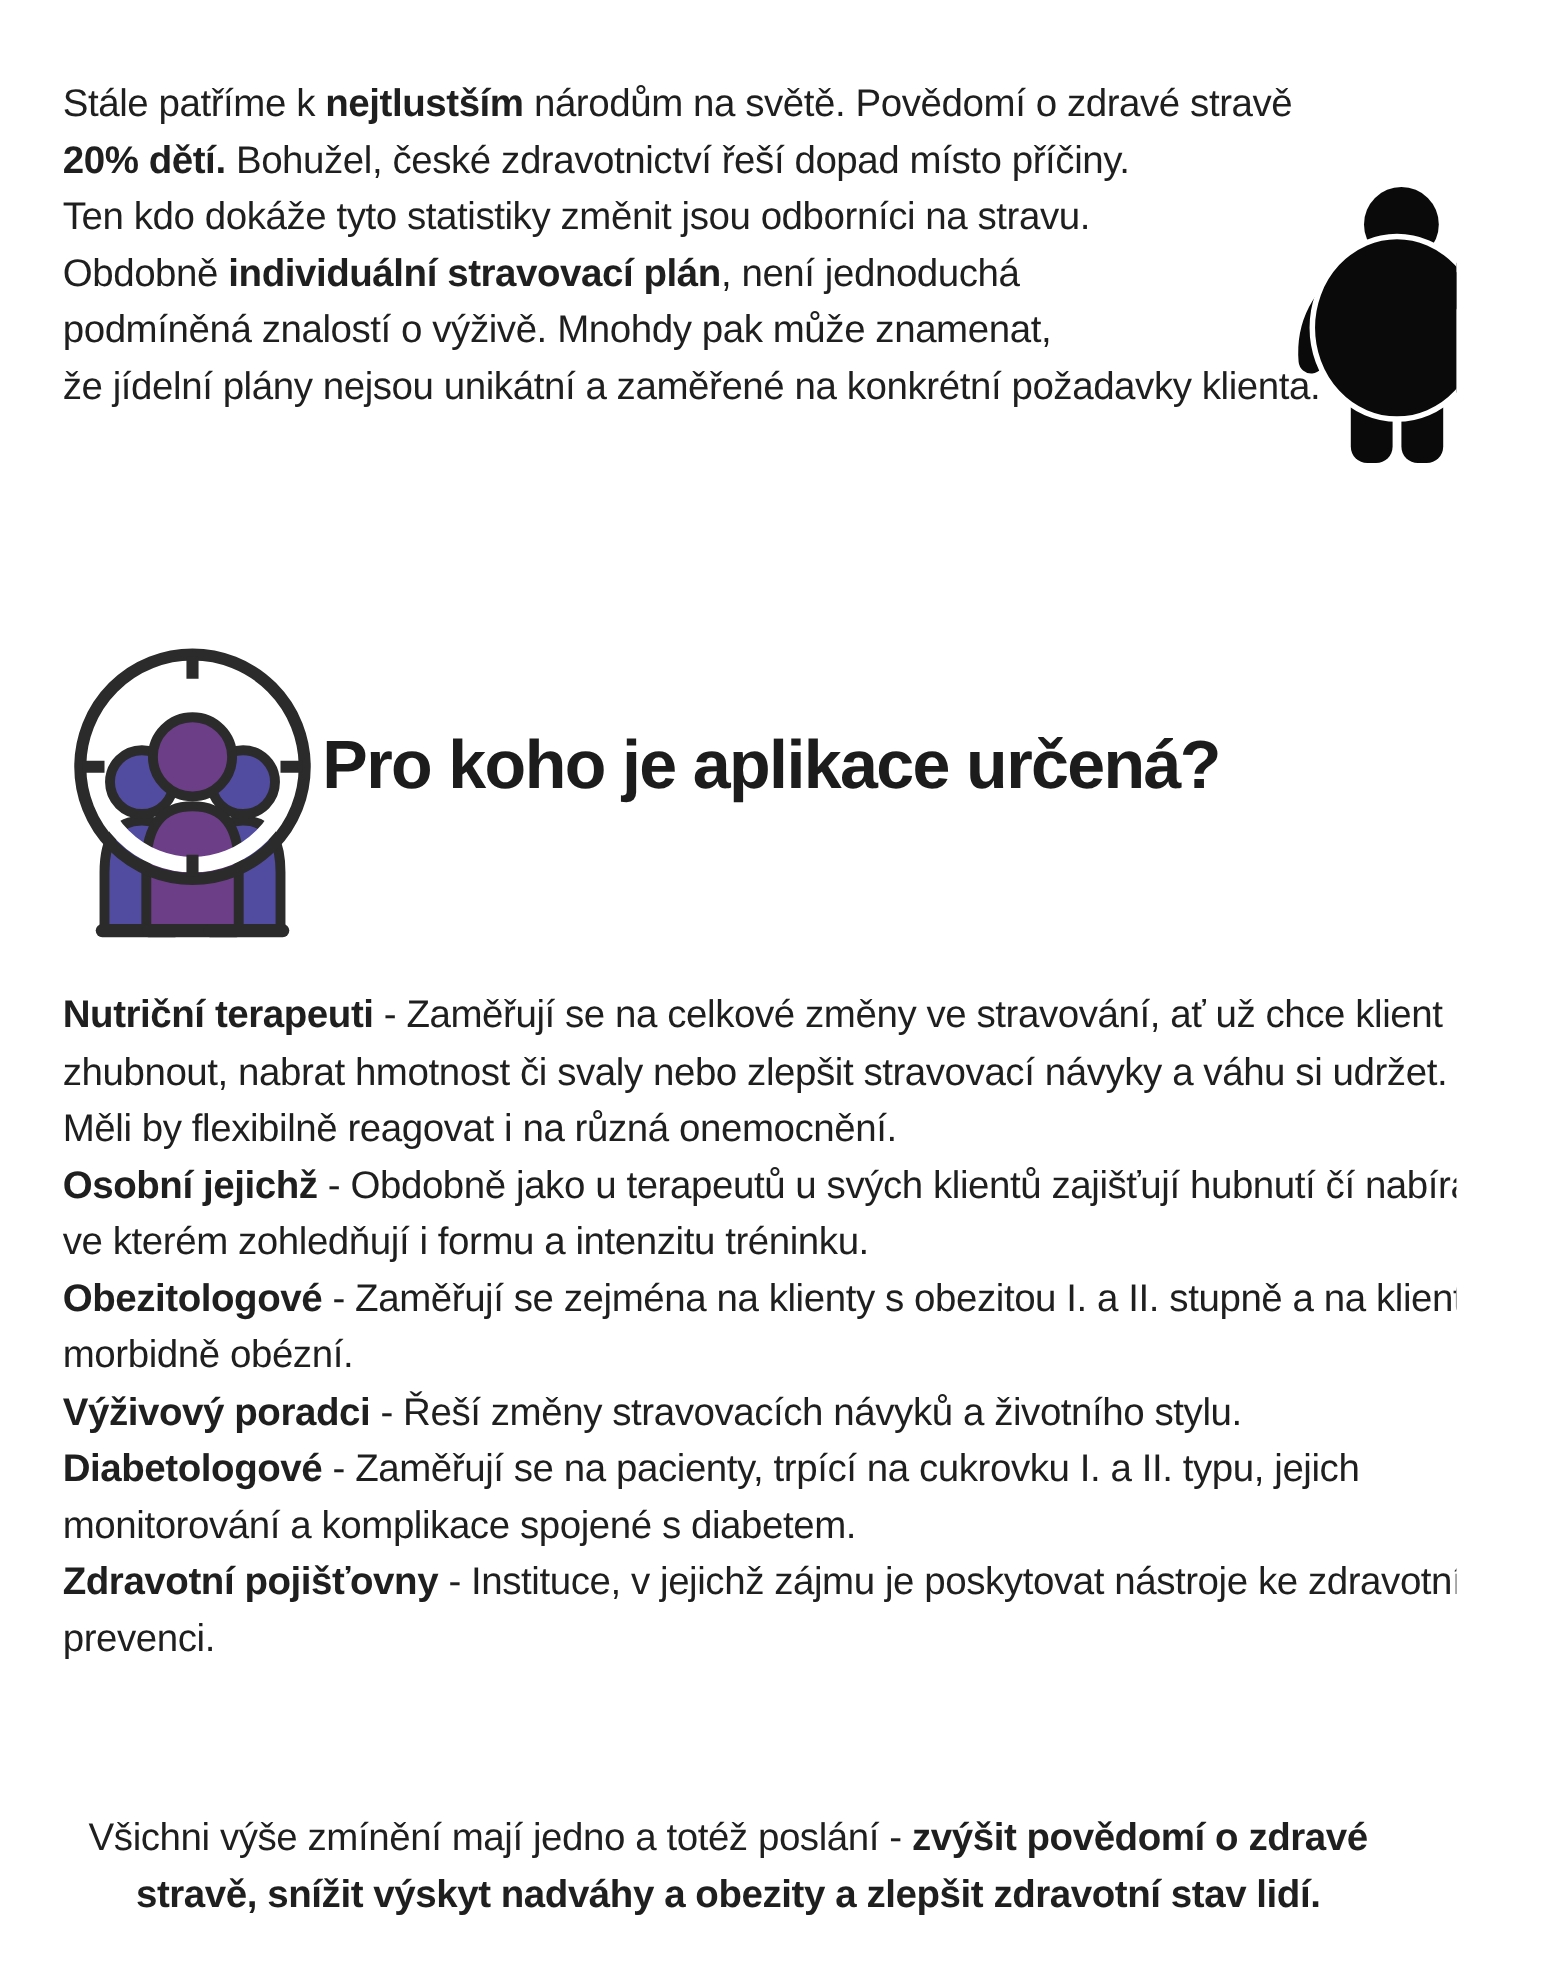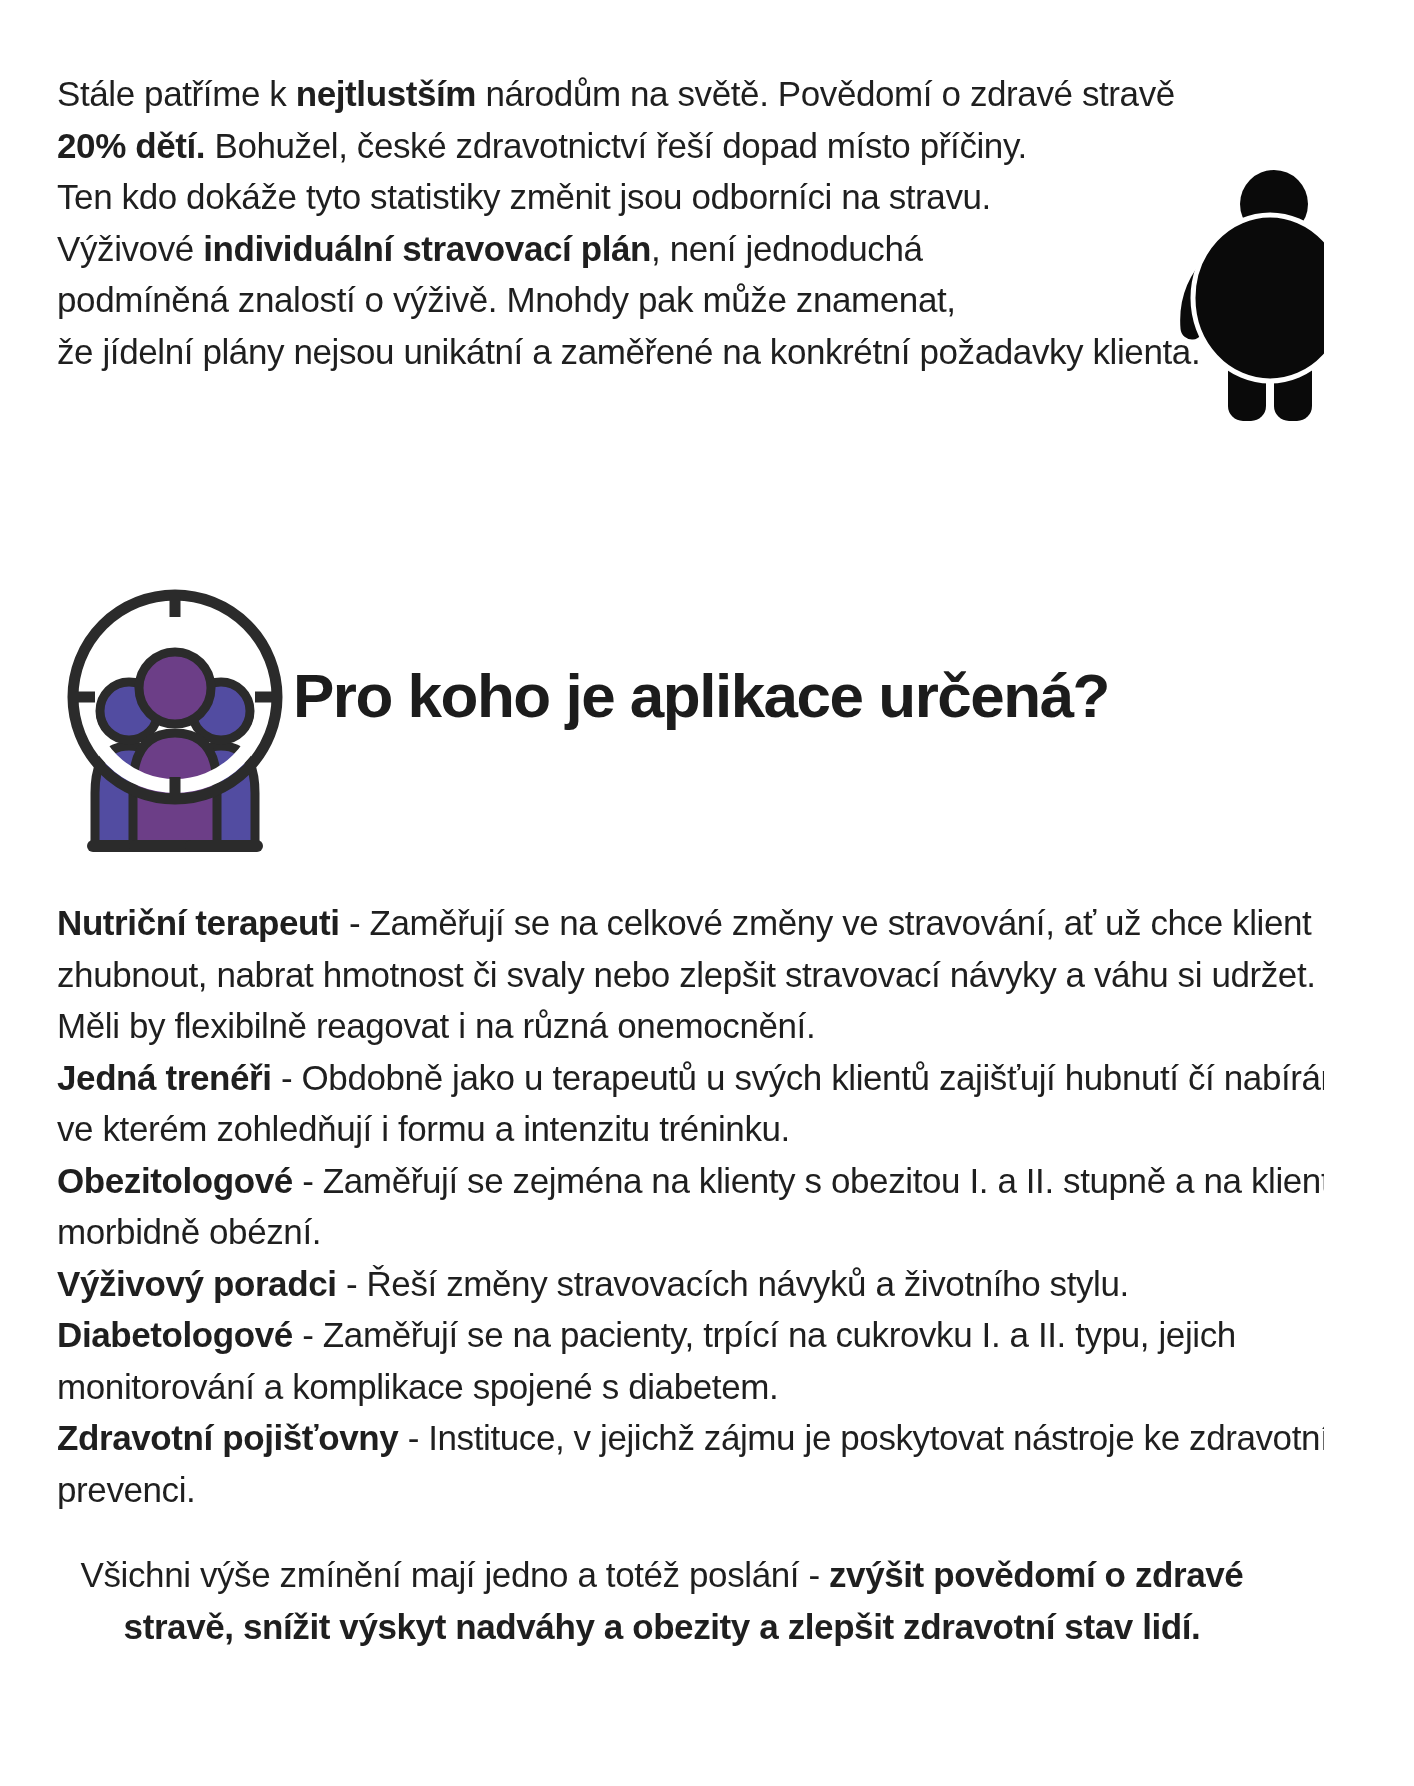--- a/index.html
+++ b/index.html
@@ -35,42 +35,42 @@
     color:#1c1c1c; margin-top:-55px; white-space:nowrap;
   }
   
   .list {
     position:absolute; left:57px; top:897px; width:1322px;
     font-size:35px; line-height:51.5px; letter-spacing:-0.4px;
   }
   .list p { margin:0; }
   
   .closing {
-    position:absolute; left:0; top:1549px; width:100%;
+    position:absolute; left:0; top:1645px; width:100%;
     font-size:35px; line-height:51.5px; letter-spacing:-0.4px;
     text-align:center;
   }
   .closing .line { white-space:nowrap; }
   
   .s-dark  { stroke:var(--outline,#2b2b2b); fill:none; }
   .f-blue  { fill:var(--blue,#524CA1); stroke:var(--outline,#2b2b2b); }
   .f-purp  { fill:var(--purple,#6C3E87); stroke:var(--outline,#2b2b2b); }
   .f-black { fill:var(--black,#0a0a0a); }
   .s-white { stroke:#ffffff; fill:none; }
 </style>
 </head>
 <body>
 
 <div class="page">
 
   <div class="intro">
     <div class="line"><span>Stále patříme k </span><span class="b">nejtlustším</span><span> národům na světě. Povědomí o zdravé stravě</span></div>
     <div class="line"><span class="b">20% dětí.</span><span> Bohužel, české zdravotnictví řeší dopad místo příčiny.</span></div>
     <div class="line"><span>Ten kdo dokáže tyto statistiky změnit jsou odborníci na stravu.</span></div>
-    <div class="line"><span>Výživové </span><span class="b">individuální stravovací plán</span><span>, není jednoduchá</span></div>
+    <div class="line"><span>Obdobně </span><span class="b">individuální stravovací plán</span><span>, není jednoduchá</span></div>
     <div class="line"><span>podmíněná znalostí o výživě. Mnohdy pak může znamenat,</span></div>
     <div class="line"><span>že jídelní plány nejsou unikátní a zaměřené na konkrétní požadavky klienta.</span></div>
   </div>
 
   <svg class="fat-icon" viewBox="0 0 196 258" xmlns="http://www.w3.org/2000/svg">
     <circle class="f-black" cx="102" cy="36" r="34"></circle>
     <path class="s-dark" style="stroke:var(--black,#0a0a0a)" stroke-width="23" stroke-linecap="round" d="M62,80 Q16,112 20,160"></path>
     <path class="s-dark" style="stroke:var(--black,#0a0a0a)" stroke-width="23" stroke-linecap="round" d="M134,80 Q180,112 176,160"></path>
     <rect class="f-black" x="56" y="185" width="38" height="68" rx="15"></rect>
     <rect class="f-black" x="102" y="185" width="38" height="68" rx="15"></rect>
@@ -97,21 +97,21 @@
 
       <line class="s-dark" stroke-width="12" stroke-linecap="round" x1="36" y1="261" x2="102" y2="261"></line>
       <line class="s-dark" stroke-width="12" stroke-linecap="round" x1="78" y1="261" x2="158" y2="261"></line>
       <line class="s-dark" stroke-width="12" stroke-linecap="round" x1="134" y1="261" x2="200" y2="261"></line>
     </svg>
     <h1 class="heading">Pro koho je aplikace určená?</h1>
   </div>
 
   <div class="list">
     <p><b>Nutriční terapeuti</b><span> - </span><span>Zaměřují se na celkové změny ve stravování, ať už chce klient zhubnout, nabrat hmotnost či svaly nebo zlepšit stravovací návyky a váhu si udržet. Měli by flexibilně reagovat i na různá onemocnění.</span></p>
-    <p><b>Jedná trenéři</b><span> - </span><span>Obdobně jako u terapeutů u svých klientů zajišťují hubnutí čí nabírání, ve kterém zohledňují i formu a intenzitu tréninku.</span></p>
+    <p><b>Osobní jejichž</b><span> - </span><span>Obdobně jako u terapeutů u svých klientů zajišťují hubnutí čí nabírání, ve kterém zohledňují i formu a intenzitu tréninku.</span></p>
     <p><b>Obezitologové</b><span> - </span><span>Zaměřují se zejména na klienty s obezitou I. a II. stupně a na klienty morbidně obézní.</span></p>
     <p><b>Výživový poradci</b><span> - </span><span>Řeší změny stravovacích návyků a životního stylu.</span></p>
     <p><b>Diabetologové</b><span> - </span><span>Zaměřují se na pacienty, trpící na cukrovku I. a II. typu, jejich monitorování a komplikace spojené s diabetem.</span></p>
     <p><b>Zdravotní pojišťovny</b><span> - </span><span>Instituce, v jejichž zájmu je poskytovat nástroje ke zdravotní prevenci.</span></p>
   </div>
 
   <div class="closing">
     <div class="line"><span>Všichni výše zmínění mají jedno a totéž poslání - </span><span class="b">zvýšit povědomí o zdravé</span></div>
     <div class="line"><span class="b">stravě, snížit výskyt nadváhy a obezity a zlepšit zdravotní stav lidí.</span></div>
   </div>

